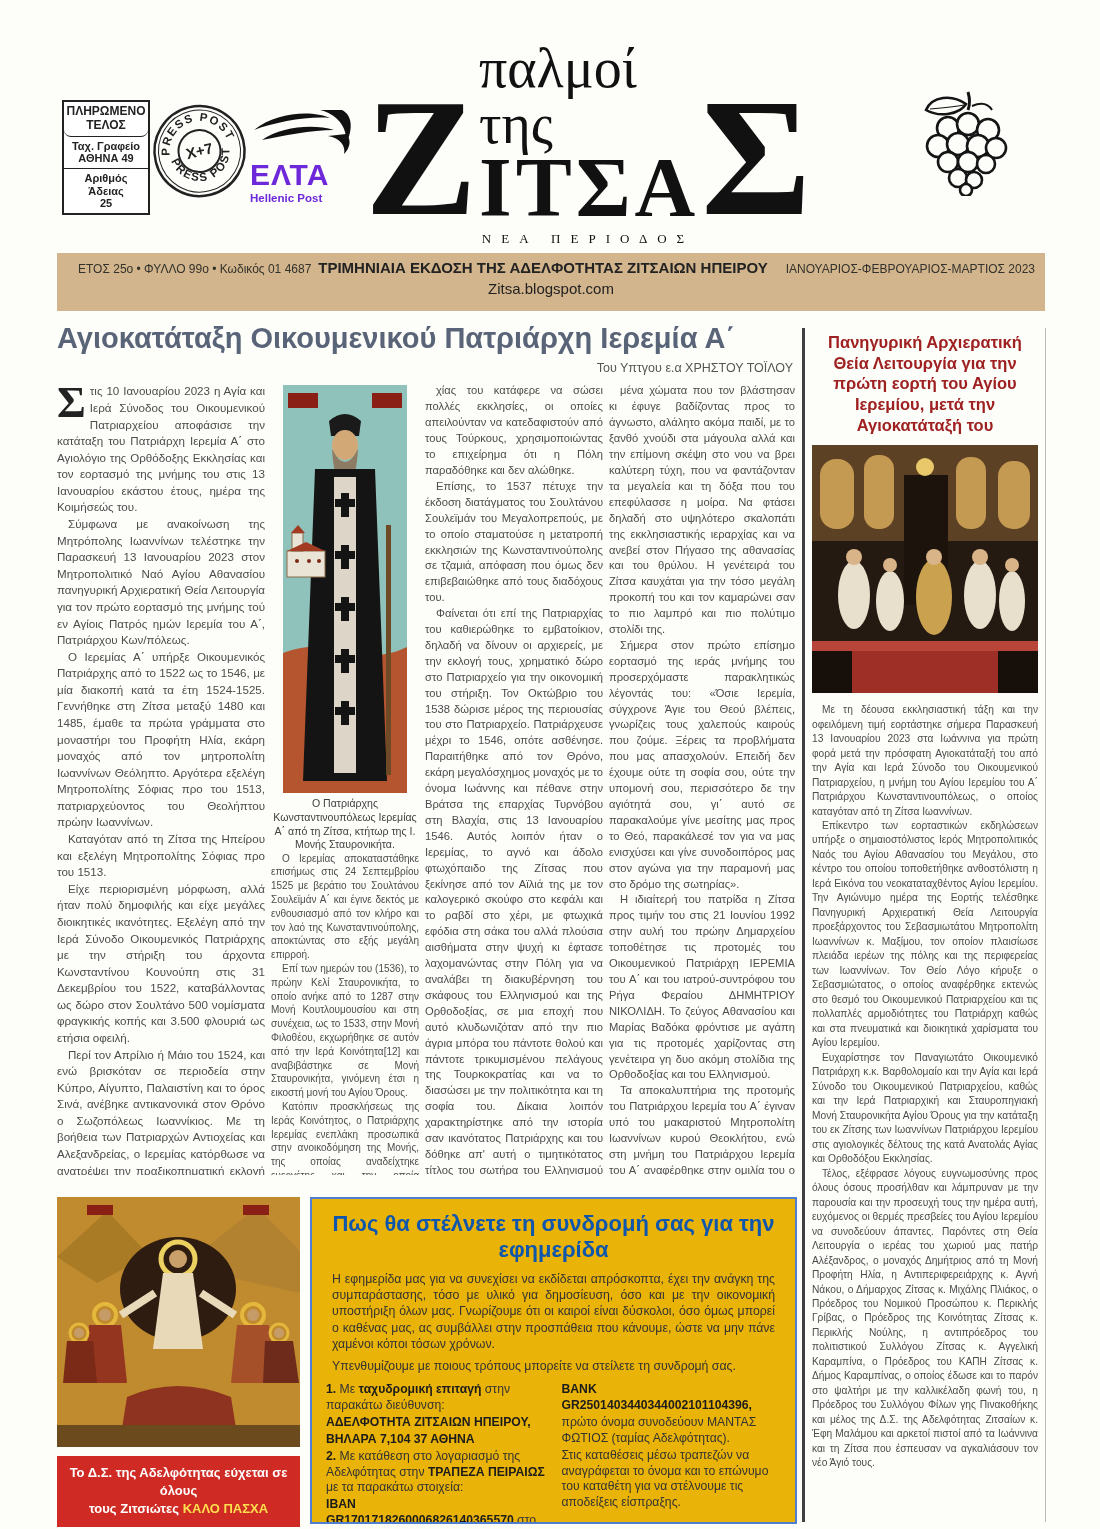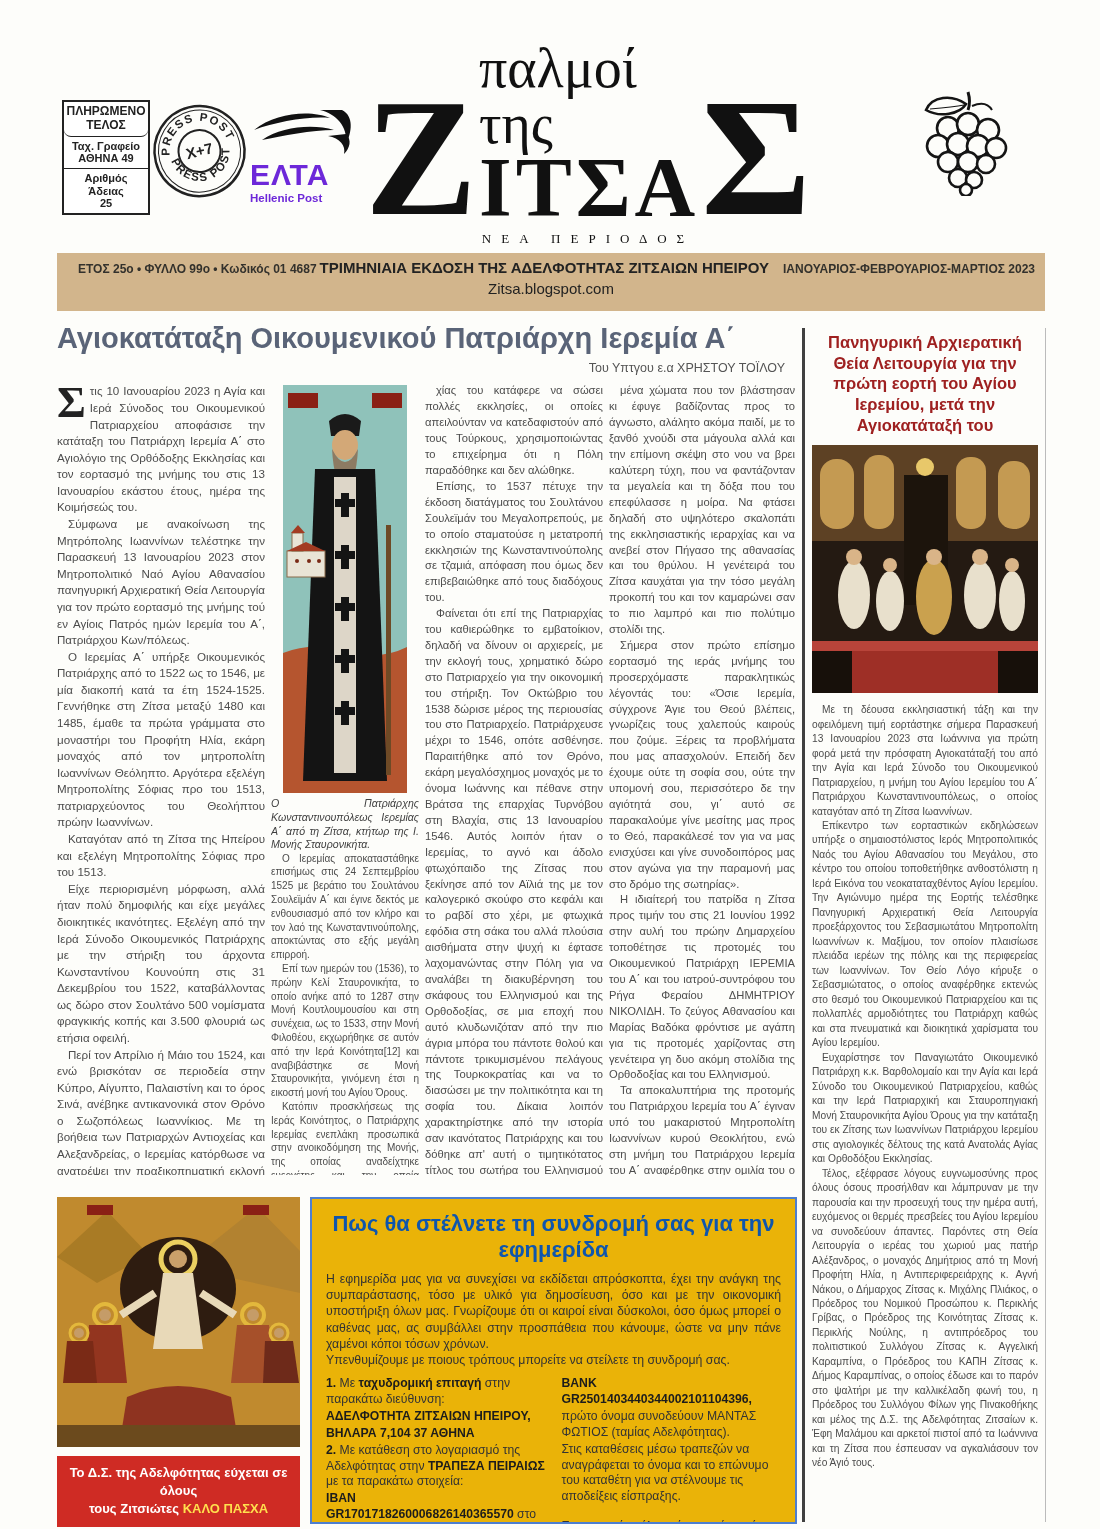--- a/index.html
+++ b/index.html
@@ -21,59 +21,59 @@
   .mh-big{font-size:168px;line-height:.78;font-weight:bold;}
   .mh-mid{display:flex;flex-direction:column;align-items:center;margin:0 2px;}
   .mh-script{font-size:56px;line-height:1;}
   .mh-caps{font-size:84px;line-height:.85;letter-spacing:4px;font-weight:bold;}
   .mh-sub{text-align:center;font-size:13px;letter-spacing:10px;margin-top:8px;color:#111;}
   .grape{position:absolute;left:916px;top:88px;}
   
   .infobar{position:absolute;left:57px;top:253px;width:988px;height:58px;background:#d2b58c;
            color:#33312c;padding:6px 10px;box-sizing:border-box;}
   .infobar .line1{display:flex;align-items:baseline;justify-content:space-between;}
-  .ib-left,.ib-right{font-size:12px;font-weight:bold;padding-left:11px;}
+  .ib-left,.ib-right{font-size:12px;font-weight:normal;padding-left:11px;}
   .ib-center{font-size:15px;font-weight:bold;color:#222;}
   .ib-site{text-align:center;font-size:15px;margin-top:4px;color:#222;}
   
   .main{position:absolute;left:57px;top:323px;width:740px;}
   .headline{font-size:29px;font-weight:bold;color:#5a6478;line-height:1.05;}
-  .byline{text-align:right;font-size:12.5px;color:#555;margin:8px 12px 0 0;}
+  .byline{text-align:right;font-size:12.5px;color:#555;margin:8px 4px 0 0;}
   .cols{display:flex;gap:6px;margin-top:8px;height:792px;overflow:hidden;text-align:justify;}
   .col{overflow:hidden;}
   .col1{width:208px;font-size:11.6px;line-height:1.43;}
   .col2{width:148px;font-size:10px;line-height:1.38;}
   .col3{width:178px;font-size:11.2px;line-height:1.42;}
   .col4{width:186px;font-size:11.2px;line-height:1.42;}
   .cols p{margin:0;text-indent:11px;}
   .cols p.noind{text-indent:0;}
   .dropcap{float:left;font-size:44px;line-height:.82;font-weight:bold;color:#222;
            padding:2px 4px 0 0;font-family:"Liberation Serif",serif;}
   .pat-img{display:block;margin:2px auto 4px;}
-  .caption{font-size:10.6px;font-style:italic;line-height:1.28;
+  .caption{font-size:10.6px;text-align:center;line-height:1.28;
            color:#3f3f3f;margin:2px 0 6px;text-indent:0 !important;}
   
   .sidebar{position:absolute;left:802px;top:328px;width:244px;height:1194px;
            border-left:3px solid #404040;border-right:1px solid #bbb;padding:4px 7px;
            box-sizing:border-box;overflow:hidden;}
   .sb-title{color:#9e2020;font-size:16.5px;font-weight:bold;text-align:center;line-height:1.25;}
   .sb-photo{display:block;margin:10px auto 10px;}
   .sb-text{font-size:10.2px;line-height:1.42;text-align:justify;}
   .sb-text p{margin:0;text-indent:10px;}
   
   .icon-block{position:absolute;left:57px;top:1197px;width:243px;}
   .easter{margin-top:5px;background:#cf2b24;color:#fff;text-align:center;
           padding:8px 6px;font-size:13px;font-weight:bold;line-height:1.4;}
   .easter .hl{color:#ffdf4d;}
   
   .subbox{position:absolute;left:310px;top:1197px;width:487px;height:327px;box-sizing:border-box;
           background:#eab308;border:2px solid #4e7fd0;padding:10px 14px;overflow:hidden;}
   .sub-title{color:#0f56ad;font-size:22px;font-weight:bold;text-align:center;margin:2px 0 8px;}
   .sub-intro{font-size:12.3px;line-height:1.32;color:#333;text-align:justify;}
-  .sub-intro p{margin:0;}
+  .sub-intro p{margin:6px;}
   .sub-cols{display:flex;gap:16px;margin-top:8px;color:#333;}
   .sub-col{flex:1;font-size:12.2px;line-height:1.3;}
   .sub-col p{margin:0 0 1px;}
   .sub-col p.gap-top{margin-top:14px;}
   .sub-col b{color:#1c1c1c;}
 </style>
 </head>
 <body>
 
 <div class="page">

